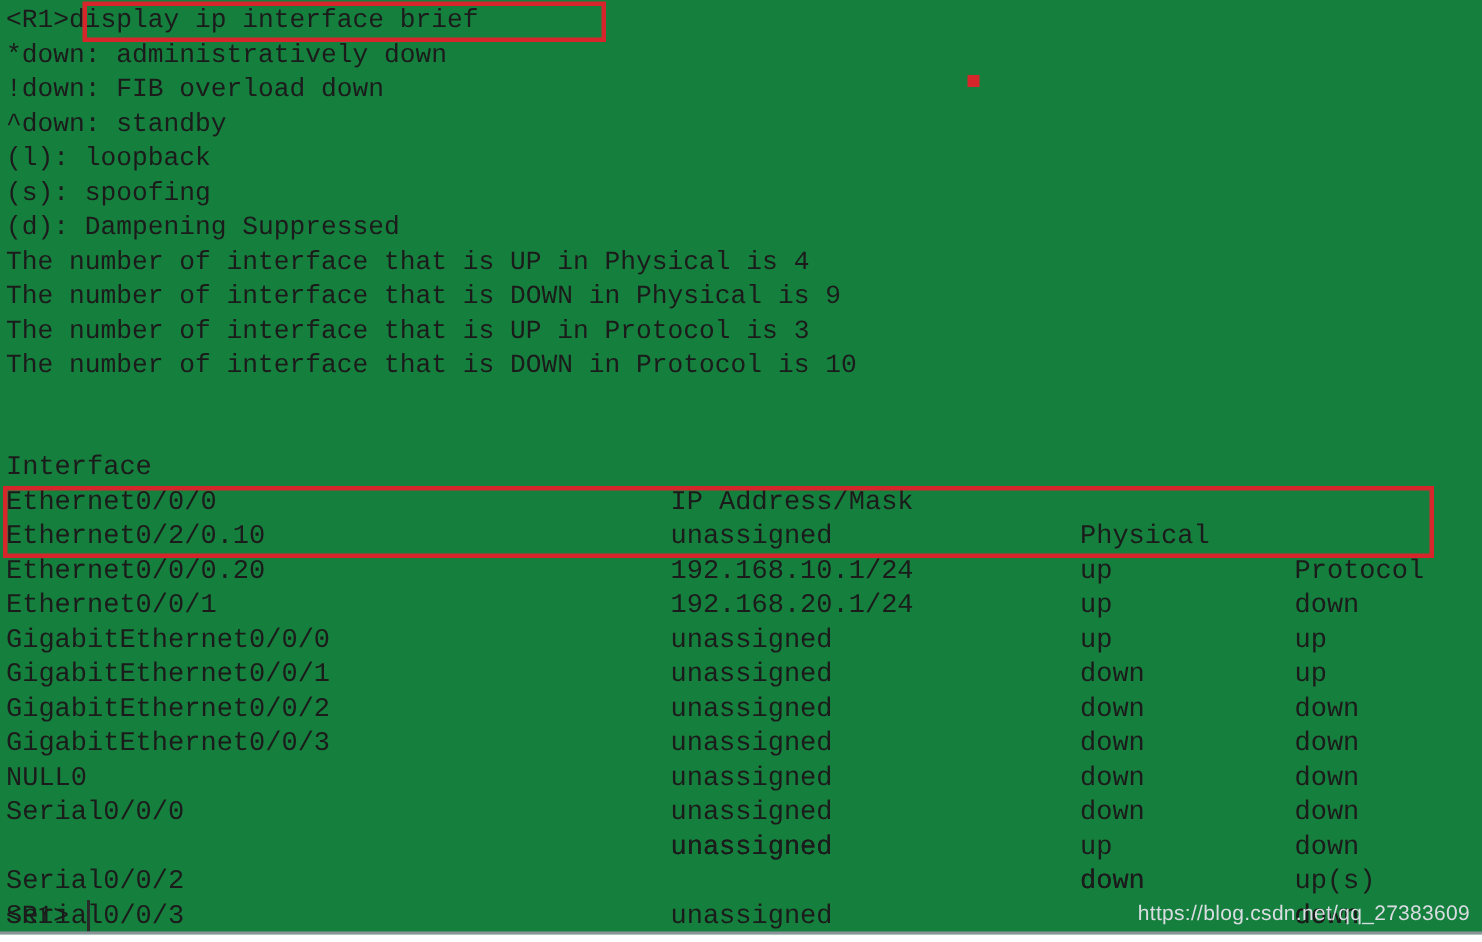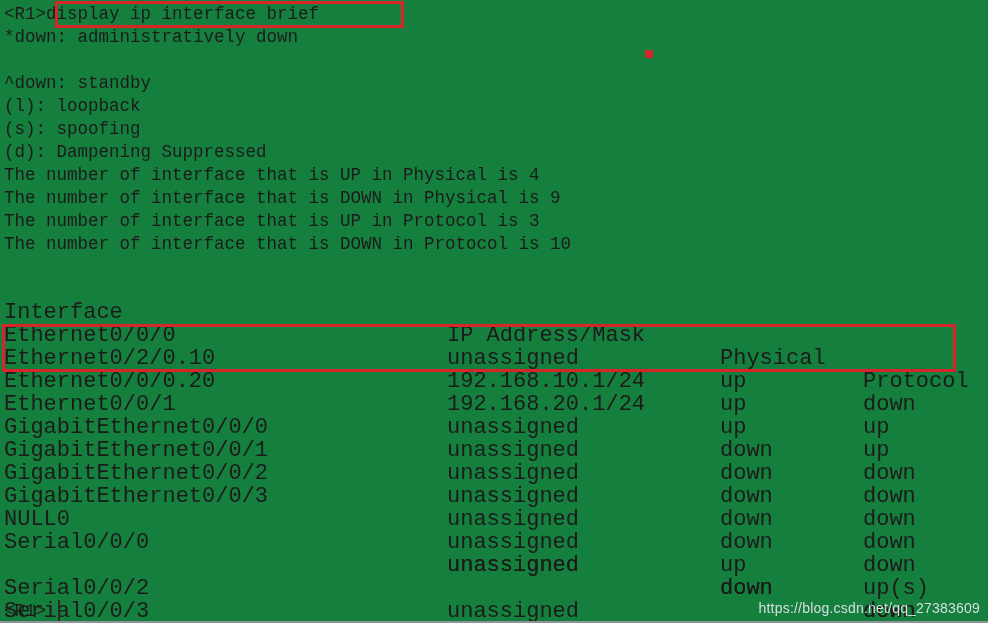--- a/index.html
+++ b/index.html
@@ -40,21 +40,21 @@
   .prompt-line {
     left: 4px;
   }
 
   
   .tbl-row {
     position: absolute;
     left: 0;
     height: 23px;
     line-height: 23px;
-    font-size: 22px;
+    font-size: 18px;
     white-space: pre;
     color: #1b1b1b;
     width: 988px;
   }
   .col-if    { position: absolute; left: 4px;   }
   .col-ip    { position: absolute; left: 447px; }
   .col-phy   { position: absolute; left: 720px; }
   .col-proto { position: absolute; left: 863px; }
 
   
@@ -128,20 +128,21 @@
   }
 </style>
 </head>
 <body>
 
 <div id="terminal">
 
   <div class="line prompt-line" style="top:3px;"><span>&lt;R1&gt;</span><span>display ip interface brief</span></div>
 
   <div class="line" style="top:26px;">*down: administratively down</div>
+  <div class="line" style="top:49px;">!down: FIB overload down</div>
   <div class="line" style="top:72px;">^down: standby</div>
   <div class="line" style="top:95px;">(l): loopback</div>
   <div class="line" style="top:118px;">(s): spoofing</div>
   <div class="line" style="top:141px;">(d): Dampening Suppressed</div>
 
   <div class="line" style="top:164px;">The number of interface that is UP in Physical is 4</div>
   <div class="line" style="top:187px;">The number of interface that is DOWN in Physical is 9</div>
   <div class="line" style="top:210px;">The number of interface that is UP in Protocol is 3</div>
   <div class="line" style="top:233px;">The number of interface that is DOWN in Protocol is 10</div>
 

